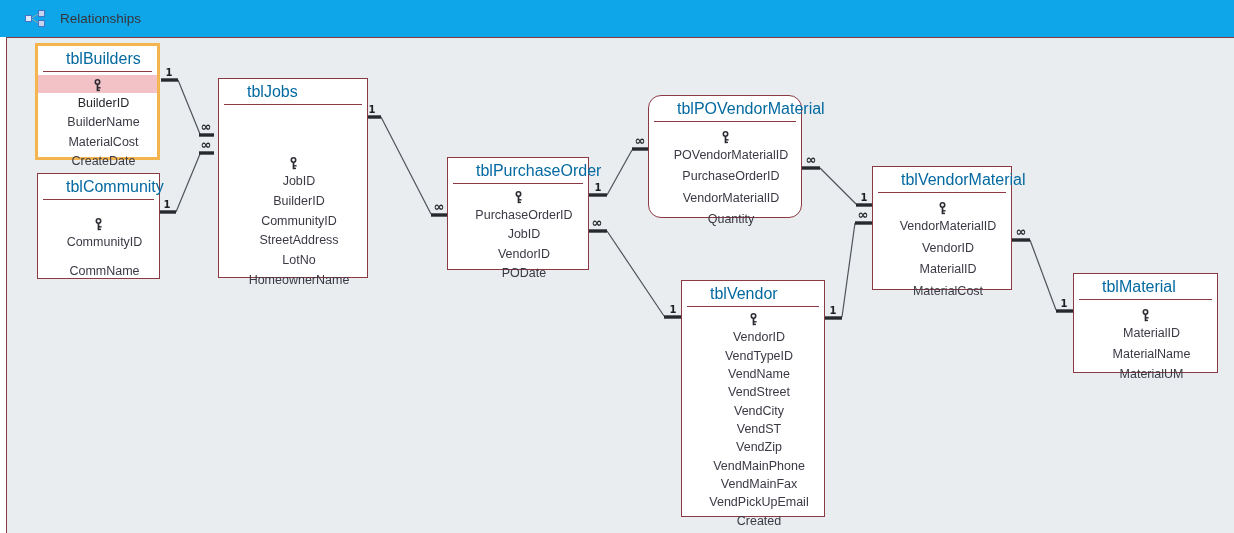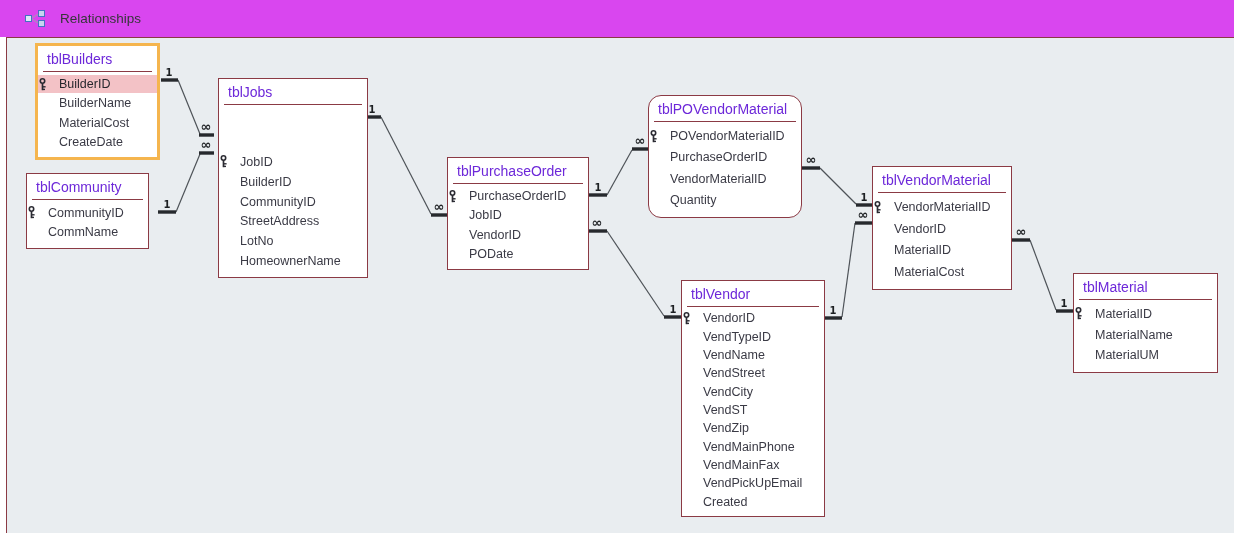--- a/index.html
+++ b/index.html
@@ -6,53 +6,53 @@
     --tborder:#8b3a44; --selborder:#f5b54e; --pkhl:#f3c2c6;
     --canvas:#e9edf0; --conn:#4e5358; --bar:#26292d;
   }
   *{ box-sizing:border-box; }
   html,body{ margin:0; padding:0; }
   body{
     width:1234px; height:533px; position:relative; background:#ffffff;
     font-family:"Liberation Sans", sans-serif; overflow:hidden;
   }
   .header{
-    position:absolute; left:0; top:0; width:100%; height:37px; background:#d946ef;
+    position:absolute; left:0; top:0; width:100%; height:37px; background:#0ea5e9;
     display:flex; align-items:center; gap:15px; padding-left:25px;
   }
   .doc-title{ font-size:13.5px; color:#36363a; }
   .canvas{
     position:absolute; left:6px; top:37px; right:0; bottom:0;
     background:var(--canvas);
     border-top:1px solid var(--tborder); border-left:1px solid var(--tborder);
   }
   #rel-lines{
     position:absolute; left:0; top:0; width:1234px; height:533px;
     pointer-events:none;
   }
   .tbl{
     position:absolute; background:#fff; border:1px solid var(--tborder);
     display:flex; flex-direction:column;
   }
   .tbl.sel{ border:3px solid var(--selborder); }
   .tbl-title{
-    flex:0 0 26px; height:26px; line-height:26px; padding-left:9px;
-    font-size:14px; color:#6d28d9; position:relative; white-space:nowrap;
+    flex:0 0 26px; height:26px; line-height:26px; padding-left:28px;
+    font-size:16px; color:#0369a1; position:relative; white-space:nowrap;
   }
   .tbl-title::after{
     content:""; position:absolute; left:5px; right:5px; bottom:0; height:1px;
     background:var(--tborder);
   }
   .fields{
     flex:1; display:flex; flex-direction:column; justify-content:space-evenly;
     padding:2px 0 5px;
   }
   .frow{
-    display:flex; align-items:center; height:18px; 
-    font-size:12.5px; color:#3a3a45; white-space:nowrap;
+    display:flex; align-items:center; height:18px; padding-left:12px;
+    font-size:12.5px; color:#3a3a45; white-space:nowrap;flex-direction:column;
   }
   .frow.hl{ background:var(--pkhl); color:#27272d; }
   .keyic{ flex:0 0 21px; width:21px; display:inline-flex; align-items:center; }
   svg text{ font-family:"DejaVu Sans", sans-serif; }
   .lbl-one{ font-size:10px; font-weight:bold; fill:#1d2023; }
   .lbl-many{ font-size:13px; font-weight:bold; fill:#1d2023; }
 </style>
 </head>
 <body>
 
@@ -151,21 +151,21 @@
       <div class="frow">
         <span class="keyic"></span>
         <span>MaterialCost</span>
       </div>
       <div class="frow">
         <span class="keyic"></span>
         <span>CreateDate</span>
       </div>
     </div>
 </div>
-<div class="tbl" style="left: 26px; top: 173px; width: 123px; height: 76px;">
+<div class="tbl" style="left: 37px; top: 173px; width: 123px; height: 106px;">
   <div class="tbl-title">tblCommunity</div>
   <div class="fields">
       <div class="frow">
         <span class="keyic">
           <svg width="9" height="13" viewBox="0 0 9 13">
             <circle cx="4.5" cy="3" r="2.2" fill="none" stroke="#2b2b33" stroke-width="1.6"></circle>
             <line x1="4.5" y1="5.2" x2="4.5" y2="12.2" stroke="#2b2b33" stroke-width="1.7"></line>
             <line x1="4.5" y1="8.8" x2="7.6" y2="8.8" stroke="#2b2b33" stroke-width="1.4"></line>
             <line x1="4.5" y1="11.4" x2="7" y2="11.4" stroke="#2b2b33" stroke-width="1.4"></line>
           </svg>

